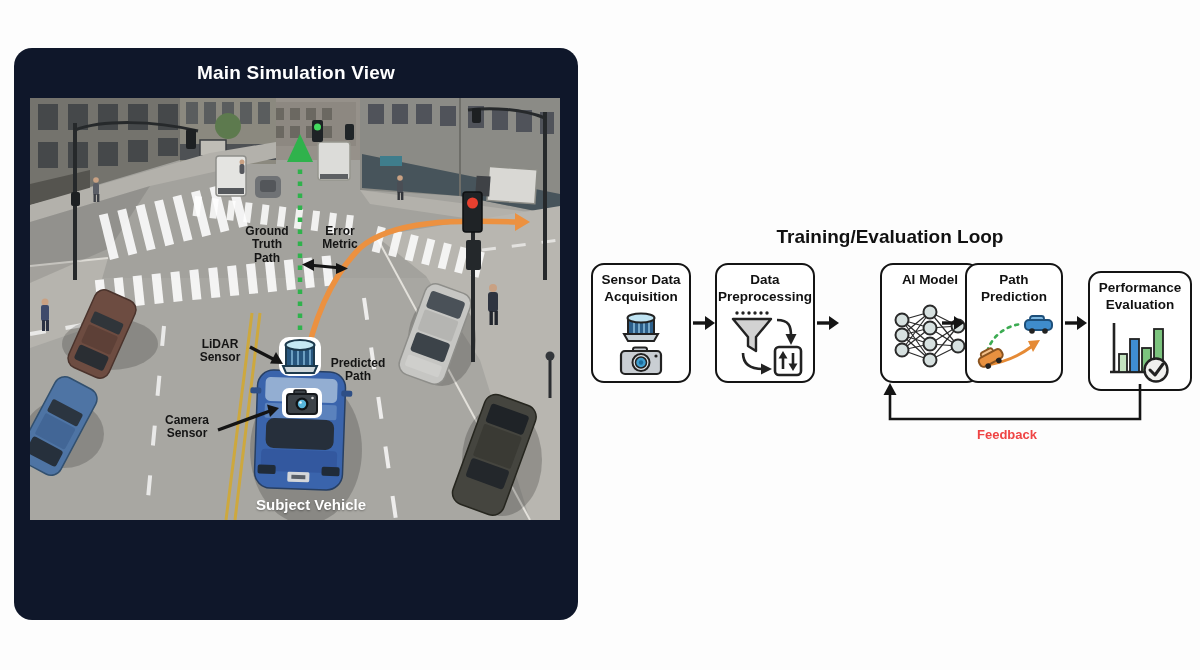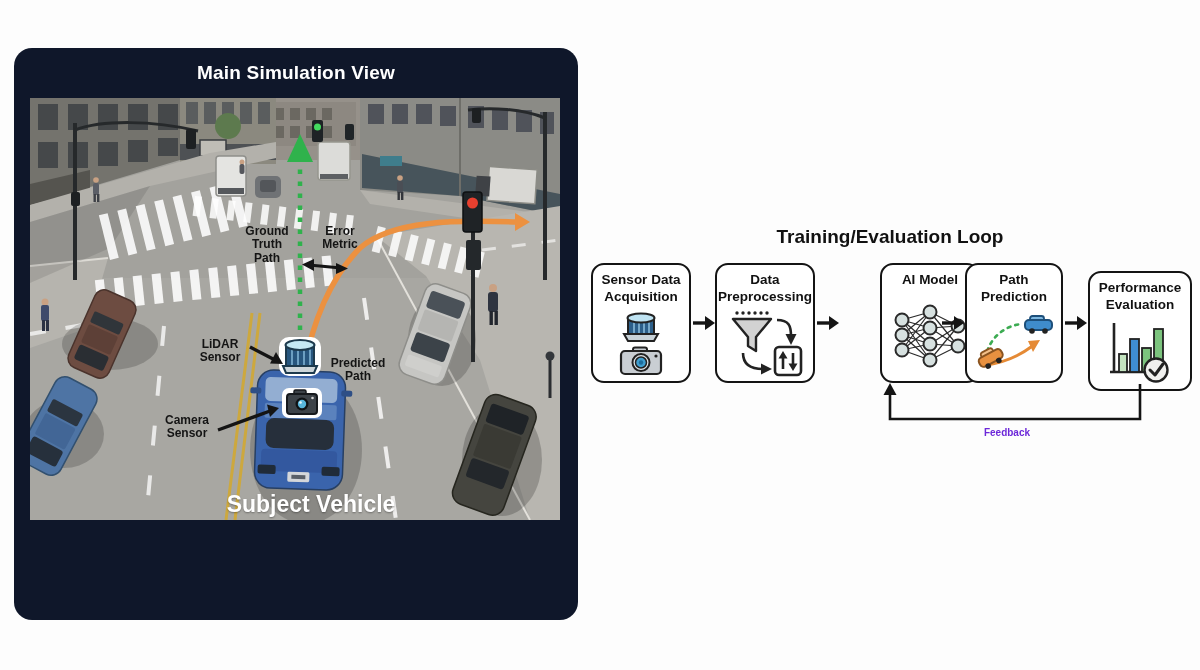--- a/index.html
+++ b/index.html
@@ -10,34 +10,34 @@
   .sim-panel{position:absolute;left:14px;top:48px;width:564px;height:572px;
              background:#0f172a;border-radius:18px;}
   .sim-title{position:absolute;left:0;top:14px;width:100%;text-align:center;
              color:#ffffff;font-size:19px;font-weight:700;letter-spacing:.2px;}
   .sim-photo{position:absolute;left:16px;top:50px;width:530px;height:422px;
              overflow:hidden;background:#a8a7a2;}
   .sim-photo svg{position:absolute;left:0;top:0;}
   .lbl{position:absolute;transform:translate(-50%,-50%);color:#141414;
        font-weight:700;font-size:12px;line-height:1.12;text-align:center;
        white-space:pre-line;}
-  .lbl.white{color:#ffffff;font-size:23px;text-shadow:0 1px 2px rgba(0,0,0,.35);padding-left:28px;}
+  .lbl.white{color:#ffffff;font-size:15px;text-shadow:0 1px 2px rgba(0,0,0,.35);padding-left:28px;}
 
   
   .flow-title{position:absolute;left:760px;top:226px;width:260px;text-align:center;
               color:#111;font-size:19px;font-weight:700;}
   .flow-box{position:absolute;top:263px;height:120px;background:#ffffff;
             border:2.5px solid #141414;border-radius:13px;box-sizing:border-box;
             display:flex;flex-direction:column;align-items:center;padding-top:7px;}
   .flow-label{font-weight:700;font-size:13.5px;line-height:1.25;text-align:center;
               white-space:pre-line;color:#111;}
   .flow-icon{flex:1;display:flex;flex-direction:column;align-items:center;
              justify-content:center;gap:3px;}
   .feedback-label{position:absolute;left:947px;top:427px;width:120px;text-align:center;
-                  color:#6d28d9;font-size:10px;font-weight:600;}
+                  color:#ef4444;font-size:13px;font-weight:600;}
   .overlay-svg{position:absolute;left:0;top:0;pointer-events:none;}
 </style>
 </head>
 <body>
 
 <div id="stage">
 
   <div class="sim-panel">
     <div class="sim-title">Main Simulation View</div>
 

